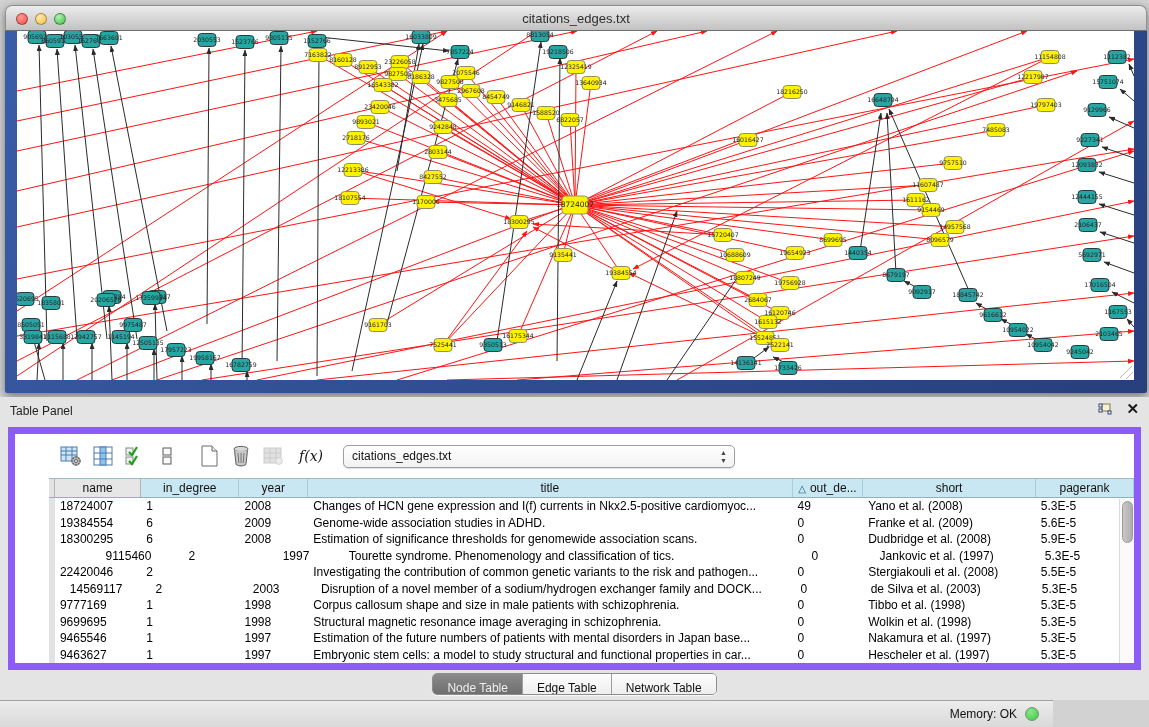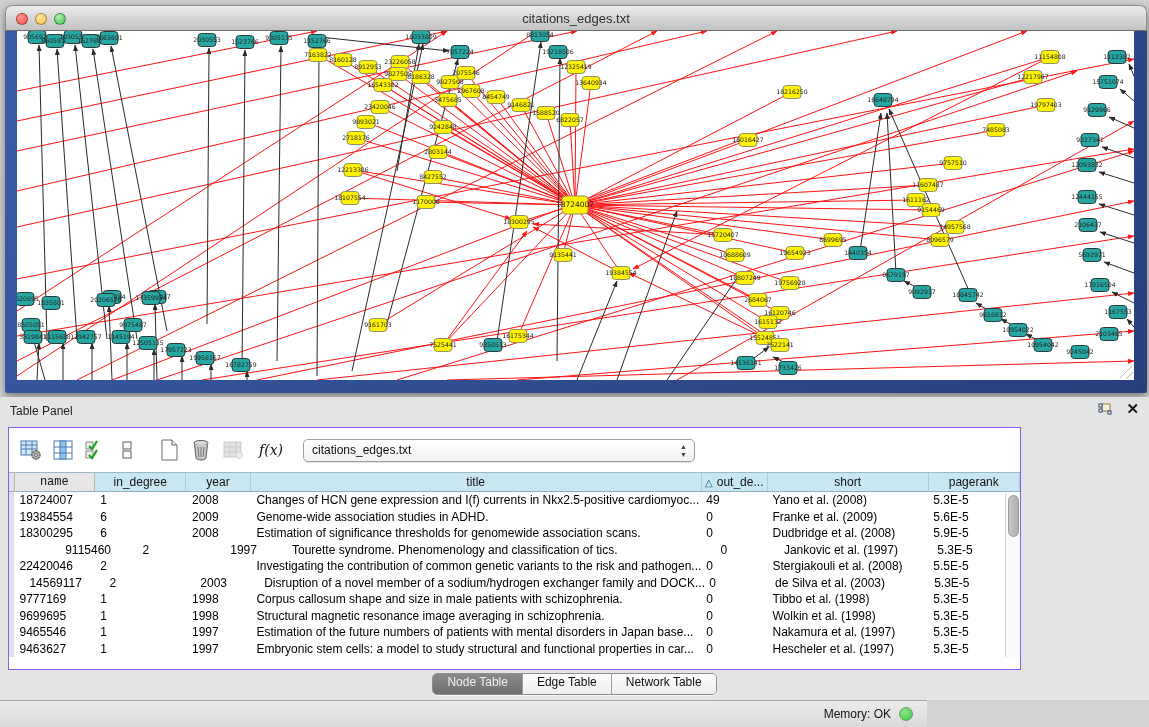--- a/index.html
+++ b/index.html
@@ -26,22 +26,22 @@
     background:linear-gradient(135deg,transparent 45%,#888 45%,#888 50%,transparent 50%,transparent 70%,#888 70%,#888 75%,transparent 75%); }
 
   
   .table-panel { position:absolute; left:0; top:397px; width:1149px; height:303px; background:#e4e4e4; }
   .tp-header { height:27px; position:relative; }
   .tp-title { position:absolute; left:10px; top:7px; font-size:12px; color:#222; }
   .tp-actions { position:absolute; right:10px; top:5px; display:flex; gap:14px; align-items:center; }
   .float-btn svg { display:block; }
   .close-btn { font-size:15px; font-weight:bold; color:#1a1a1a; line-height:14px; cursor:default; }
 
-  .tp-body { position:absolute; left:8px; top:30px; width:1013px; height:243px;
-    background:#ffffff; border:1px solid #8b5cf6; }
+  .tp-body { position:absolute; left:8px; top:30px; width:1133px; height:243px;
+    background:#ffffff; border:7px solid #8b5cf6;padding-left:34px; }
   .toolbar { height:44px; display:flex; align-items:center; padding-left:8px; }
   .tool-btn { width:28px; height:28px; border:none; background:transparent; display:flex; align-items:center; justify-content:center; margin-right:4px; }
   .tool-btn.disabled { opacity:.45; }
   .fx { font-family:"DejaVu Serif", serif; font-style:italic; font-size:14px; color:#111; }
   .tbl-select { margin-left:14px; width:392px; height:23px; border:1px solid #9e9e9e; border-radius:5px;
     background:linear-gradient(#ffffff,#f2f2f2); display:flex; align-items:center; padding:0 8px; font-size:12px; color:#111;
     box-shadow:0 1px 1px rgba(0,0,0,.12); position:relative; }
   .tbl-select .arrows { position:absolute; right:7px; top:3px; font-size:7px; line-height:8px; color:#444; text-align:center; }
 
   .tbl { position:relative; }
@@ -55,26 +55,26 @@
   .tr { display:flex; height:16.5px; }
   .td { font-size:12px; color:#000; padding:1px 4px 0 5px; overflow:hidden; white-space:nowrap; }
   .vscroll { position:absolute; right:0; top:21px; width:15px; height:164px; background:#fafafa; border-left:1px solid #d9d9d9; }
   .vthumb { position:absolute; left:2px; top:2px; width:11px; height:42px; border-radius:6px;
     background:linear-gradient(90deg,#c9c9c9,#adadad); border:1px solid #9a9a9a; }
 
   
   .tabbar { position:absolute; left:0; top:276px; width:100%; display:flex; justify-content:center; }
   .seg { display:flex; border:1px solid #8d8d8d; border-radius:5px; overflow:hidden; height:22px;
     box-shadow:0 1px 1px rgba(255,255,255,.8); }
-  .seg-btn { font-size:12px; padding:1px 14px 0; background:linear-gradient(#fdfdfd,#eeeeee); color:#111; border-right:1px solid #9d9d9d; }
+  .seg-btn { font-size:12px; padding:7px 14px 0; background:linear-gradient(#fdfdfd,#eeeeee); color:#111; border-right:1px solid #9d9d9d; }
   .seg-btn:last-child { border-right:none; }
   .seg-btn.active { background:linear-gradient(#8a8a8a,#6f6f6f); color:#efefef; }
 
   
-  .statusbar { position:absolute; left:0; bottom:0; width:927px; height:27px;
+  .statusbar { position:absolute; left:0; bottom:0; width:1053px; height:27px;
     background:linear-gradient(#ececec,#d9d9d9); border-top:1px solid #a2a2a2;
     display:flex; align-items:center; justify-content:flex-end; padding-right:14px; gap:8px; }
   .mem-label { font-size:12px; color:#111; }
   .mem-dot { width:14px; height:14px; border-radius:50%; background:radial-gradient(circle at 38% 32%, #8fe48f, #3cc83c); border:1px solid #6e9a6e; }
 </style>
 </head>
 <body>
 
 <div class="app">
 
@@ -738,21 +738,21 @@
         </button>
         <div class="tbl-select">
           <span>citations_edges.txt</span>
           <span class="arrows">▲<br>▼</span>
         </div>
       </div>
 
       <div class="tbl">
         <div class="thead" id="thead">
             <div class="th gutter" style="width: 6px;"></div>
-            <div class="th gray" style="width: 88px; font-family: Liberation Mono, monospace;">
+            <div class="th gray" style="width: 88px;">
               <span>name</span>
             </div>
             <div class="th" style="width: 100px;">
               <span>in_degree</span>
             </div>
             <div class="th" style="width: 70px;">
               <span>year</span>
             </div>
             <div class="th" style="width: 494px;">
               <span>title</span>

